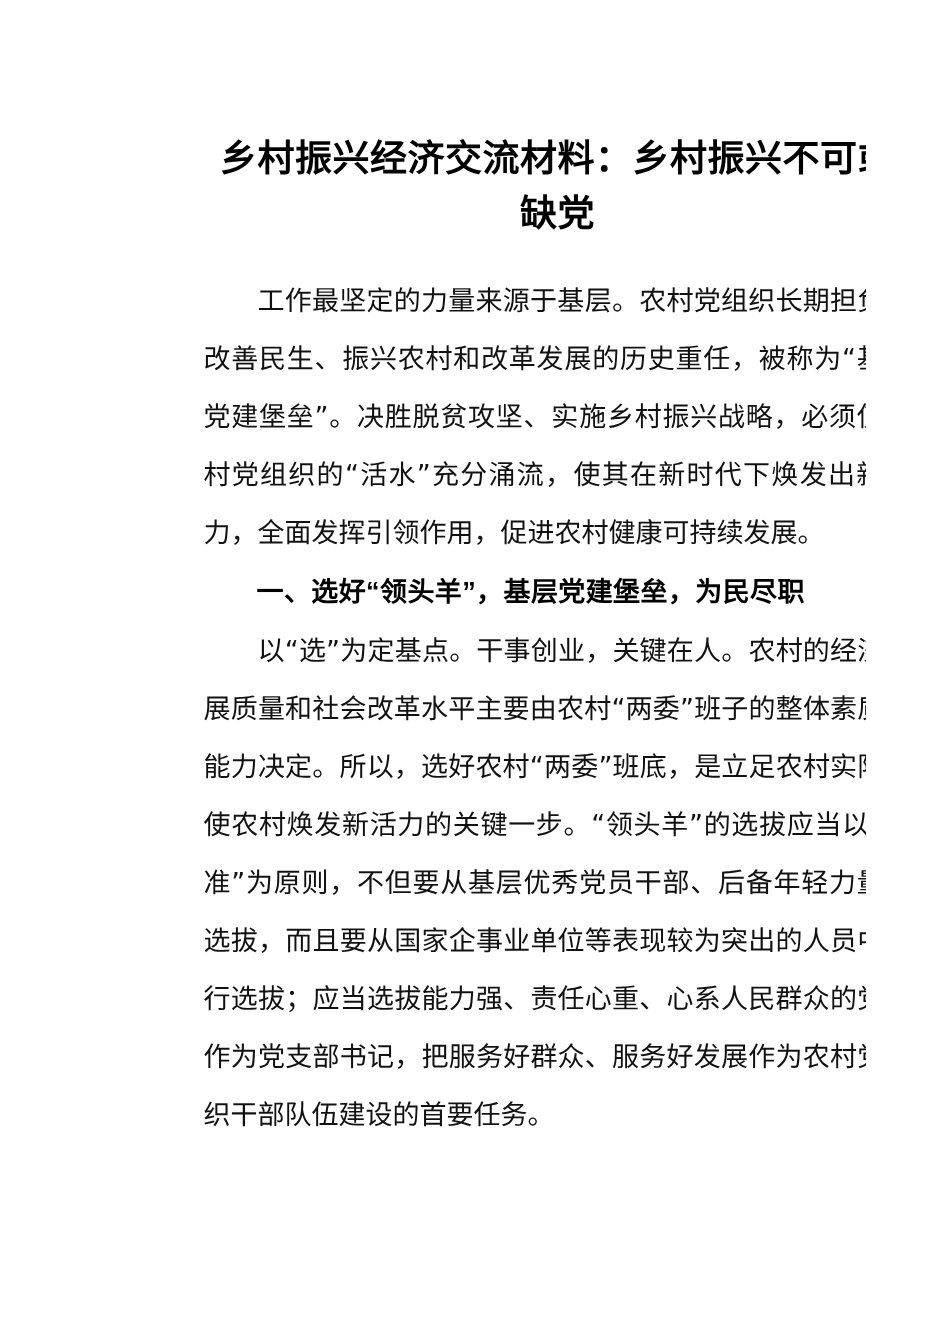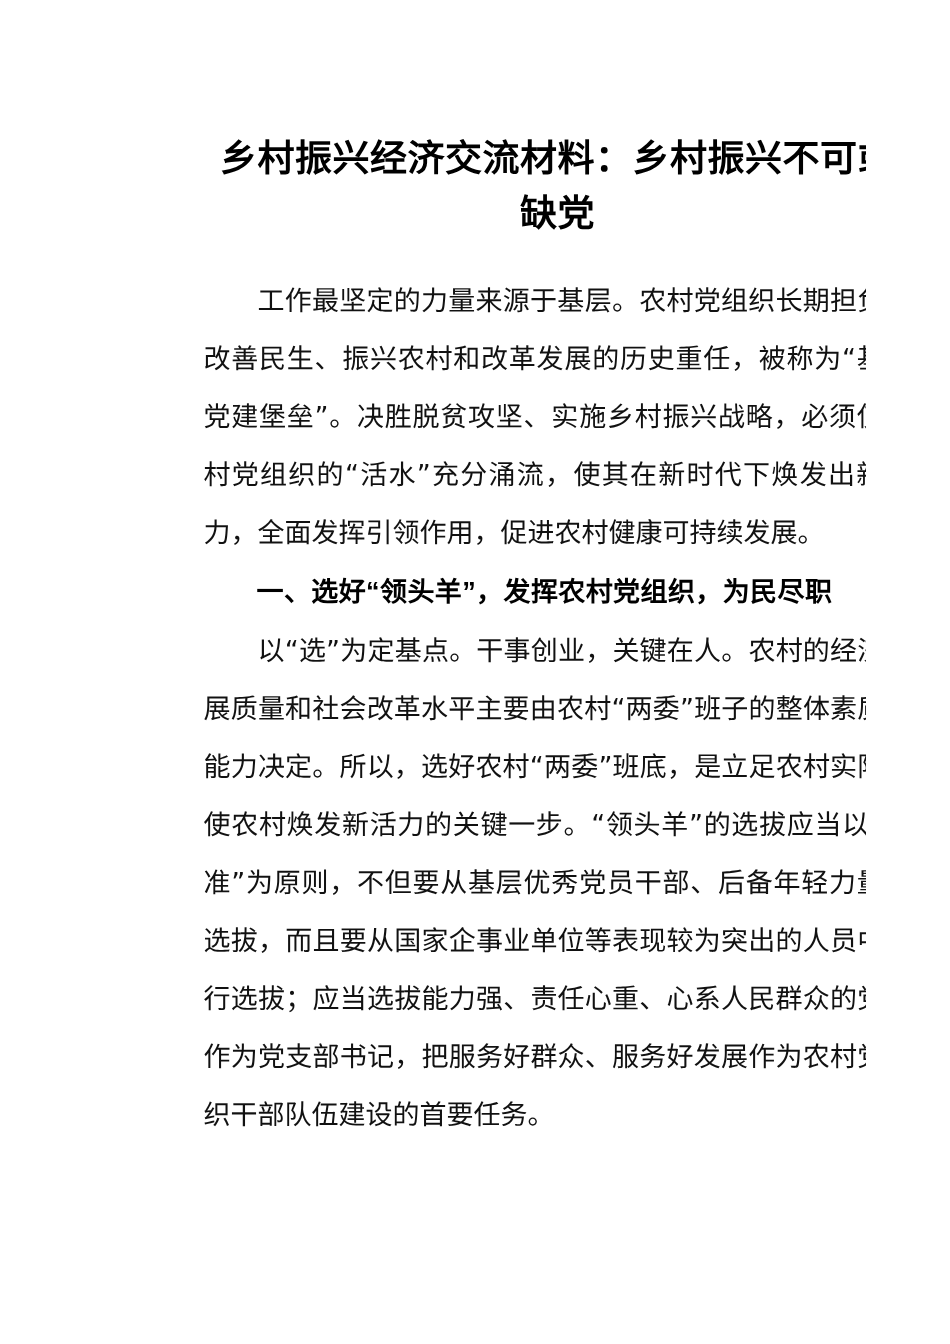--- a/index.html
+++ b/index.html
@@ -83,20 +83,20 @@
 <div class="page">
 
   <div class="doc-body">
 
     <h1 class="doc-title">
       <span>乡村振兴经济交流材料：乡村振兴不可或缺党</span><br>
     </h1>
 
     <p class="para first">工作最坚定的力量来源于基层。农村党组织长期担负着改善民生、振兴农村和改革发展的历史重任，被称为“基层党建堡垒”。决胜脱贫攻坚、实施乡村振兴战略，必须使农村党组织的“活水”充分涌流，使其在新时代下焕发出新活力，全面发挥引领作用，促进农村健康可持续发展。</p>
 
-    <h2 class="section-heading">一、选好“领头羊”，发挥农村党组织，为民尽职</h2>
+    <h2 class="section-heading">一、选好“领头羊”，基层党建堡垒，为民尽职</h2>
 
 
     <p class="para">以“选”为定基点。干事创业，关键在人。农村的经济发展质量和社会改革水平主要由农村“两委”班子的整体素质和能力决定。所以，选好农村“两委”班底，是立足农村实际、使农村焕发新活力的关键一步。“领头羊”的选拔应当以“精准”为原则，不但要从基层优秀党员干部、后备年轻力量中选拔，而且要从国家企事业单位等表现较为突出的人员中进行选拔；应当选拔能力强、责任心重、心系人民群众的党员作为党支部书记，把服务好群众、服务好发展作为农村党组织干部队伍建设的首要任务。</p>
 
   </div>
 
 </div>
 
 </body></html>

